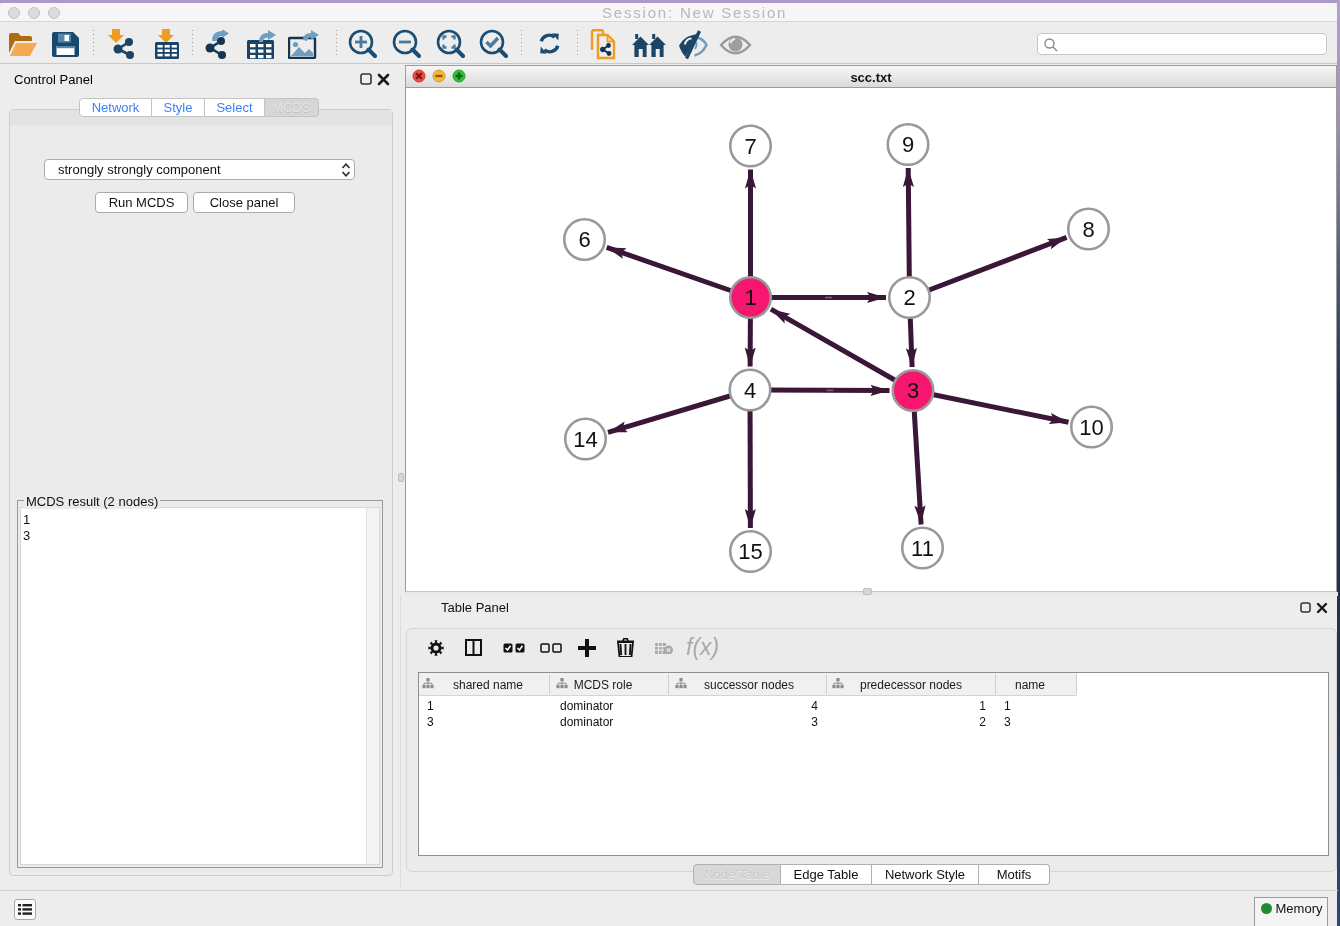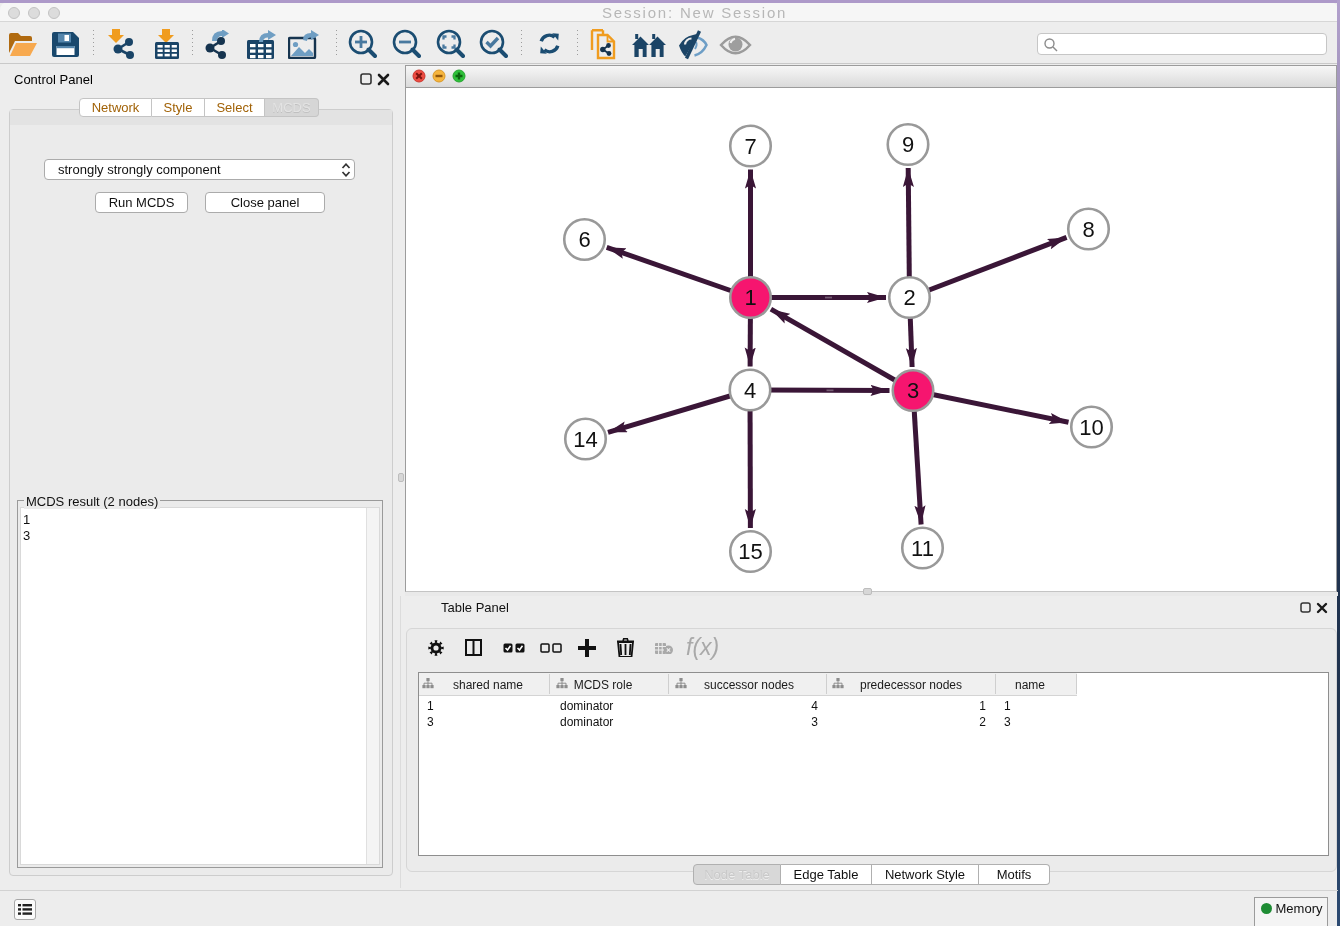--- a/index.html
+++ b/index.html
@@ -12,21 +12,21 @@
 .tl{position:absolute;top:7px;width:12px;height:12px;border-radius:50%;background:#dcdcdc;border:1px solid #c3c3c3}
 #title-text{left:602px;top:4px;font-size:15px;letter-spacing:1.8px;color:#b7b7b7}
 
 #toolbar{left:0;top:22px;width:1338px;height:42px;background:#ededed;border-bottom:1px solid #c9c9c9}
 .sep{position:absolute;top:30px;width:1px;height:28px;background-image:linear-gradient(#9d9d9d 33%,rgba(0,0,0,0) 0);background-size:1px 4px}
 #searchbox{left:1037px;top:33px;width:290px;height:22px;background:#fff;border:1px solid #c6c6c6;border-radius:4px}
 
 #cp-head{left:14px;top:72px;font-size:13px;color:#000000}
 #cp-body{left:9px;top:109px;width:384px;height:767px;background:#ebebeb;border:1px solid #cdcdcd;border-radius:4px}
 #cp-band{left:10px;top:110px;width:382px;height:15px;background:#e3e3e3}
-.tab{position:absolute;top:98px;height:19px;background:#fff;border:1px solid #c4c4c4;font-size:13px;color:#a16207;text-align:center;line-height:18px}
+.tab{position:absolute;top:98px;height:19px;background:#fff;border:1px solid #c4c4c4;font-size:13px;color:#3b82f6;text-align:center;line-height:18px}
 #opt-label{left:0px;top:138px;width:402px;text-align:center;font-size:13px;color:#111}
 #dropdown{left:44px;top:159px;width:311px;height:21px;background:#fff;border:1px solid #ababab;border-radius:4px;font-size:13px;color:#111;line-height:19px;padding-left:13px}
 .btn{position:absolute;top:192px;height:21px;background:#fff;border:1px solid #ababab;border-radius:4px;font-size:13px;color:#111;text-align:center;line-height:19px}
 #mcds-box{left:17px;top:500px;width:366px;height:368px;border:1px solid #9a9a9a}
 #mcds-title{left:24px;top:494px;font-size:13px;color:#111;background:#ebebeb;padding:0 2px}
 #mcds-white{left:20px;top:507px;width:360px;height:358px;background:#fff;border:1px solid #d9d9d9}
 #mcds-scroll{left:366px;top:508px;width:13px;height:356px;background:#f4f4f4;border-left:1px solid #e0e0e0}
 #mcds-text{left:23px;top:512px;font-size:13px;color:#111;line-height:16px}
 
 #netwin{left:405px;top:65px;width:932px;height:527px;background:#fff;border:1px solid #9c9c9c;border-bottom:1px solid #c4c4c4}
@@ -232,29 +232,30 @@
 <div class="abs tab" style="left:79px;width:73px;border-radius:4px 0 0 4px">Network</div>
 <div class="abs tab" style="left:152px;width:53px;border-left:none">Style</div>
 <div class="abs tab" style="left:205px;width:60px;border-left:none">Select</div>
 <div class="abs tab" style="left:265px;width:54px;border-left:none;border-radius:0 4px 4px 0;background:#d6d6d6;color:#e3e3e3;text-shadow:0 1px 0 #c0c0c0">MCDS</div>
 <div class="abs" id="dropdown">strongly strongly component</div>
 <svg class="abs" style="left:341px;top:163px" width="10" height="14" viewBox="0 0 10 14">
       <path d="M1.5 5 L5 1.2 L8.5 5" fill="none" stroke="#333" stroke-width="1.7"></path>
       <path d="M1.5 9 L5 12.8 L8.5 9" fill="none" stroke="#333" stroke-width="1.7"></path>
     </svg>
 <div class="abs btn" style="left:95px;width:93px">Run MCDS</div>
-<div class="abs btn" style="left:205px;width:120px">Close panel</div>
+<div class="abs btn" style="left:193px;width:102px">Close panel</div>
 <div class="abs" id="mcds-box"></div>
 <div class="abs" id="mcds-white"></div>
 <div class="abs" id="mcds-scroll"></div>
 <div class="abs" id="mcds-title">MCDS result (2 nodes)</div>
 <div class="abs" id="mcds-text">1<br>3</div>
 
 <div class="abs" id="netwin"></div>
 <div class="abs" id="net-titlebar"></div>
+<div class="abs" id="net-title">scc.txt</div>
 <svg class="abs" style="left:412px;top:69px" width="54" height="14" viewBox="0 0 54 14">
  <circle cx="7" cy="7" r="6" fill="#ee4c42" stroke="#ca3931" stroke-width="1"></circle>
  <path d="M4.2 4.2 L9.8 9.8 M9.8 4.2 L4.2 9.8" stroke="#7c130e" stroke-width="2"></path>
  <circle cx="27" cy="7" r="6" fill="#f6b53d" stroke="#d9992a" stroke-width="1"></circle>
  <rect x="23.5" y="5.8" width="7" height="2.4" fill="#91570b"></rect>
  <circle cx="47" cy="7" r="6" fill="#2ec03a" stroke="#27a431" stroke-width="1"></circle>
  <path d="M47 3.5 L47 10.5 M43.5 7 L50.5 7" stroke="#0b640f" stroke-width="2.4"></path>
 </svg>
 <svg id="graph" style="position:absolute;left:405px;top:88px" width="932" height="503" viewBox="405 88 932 503">
 <defs>

